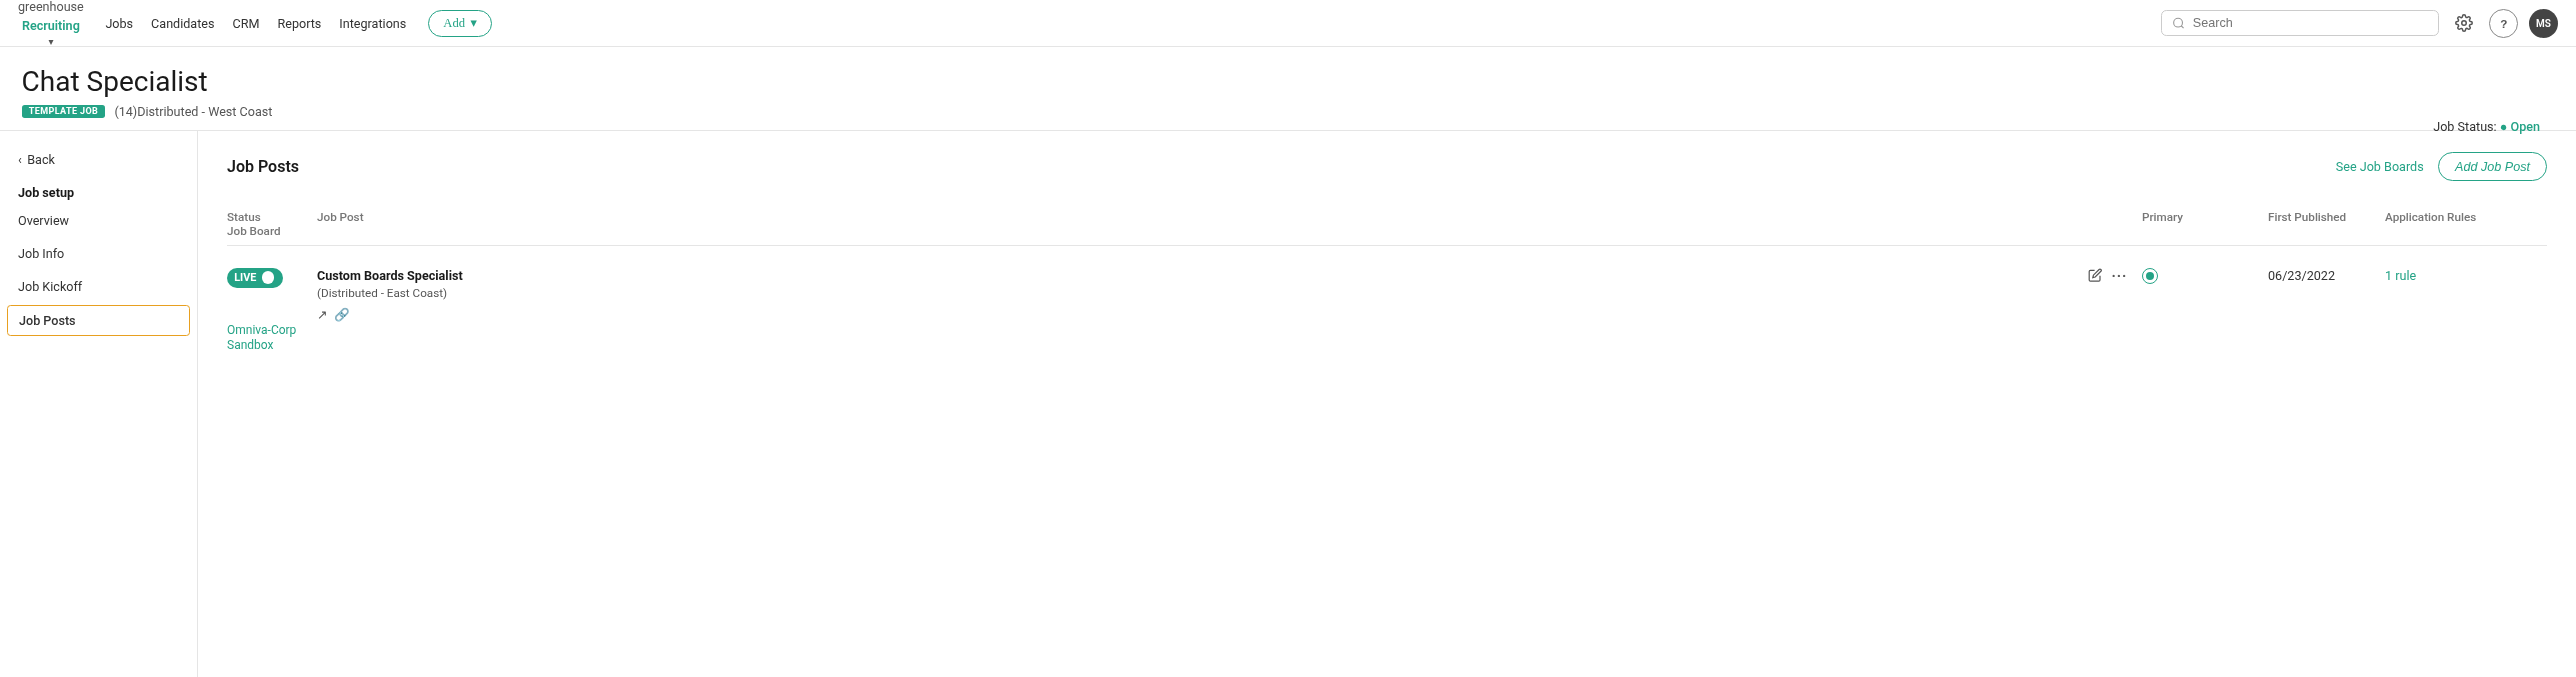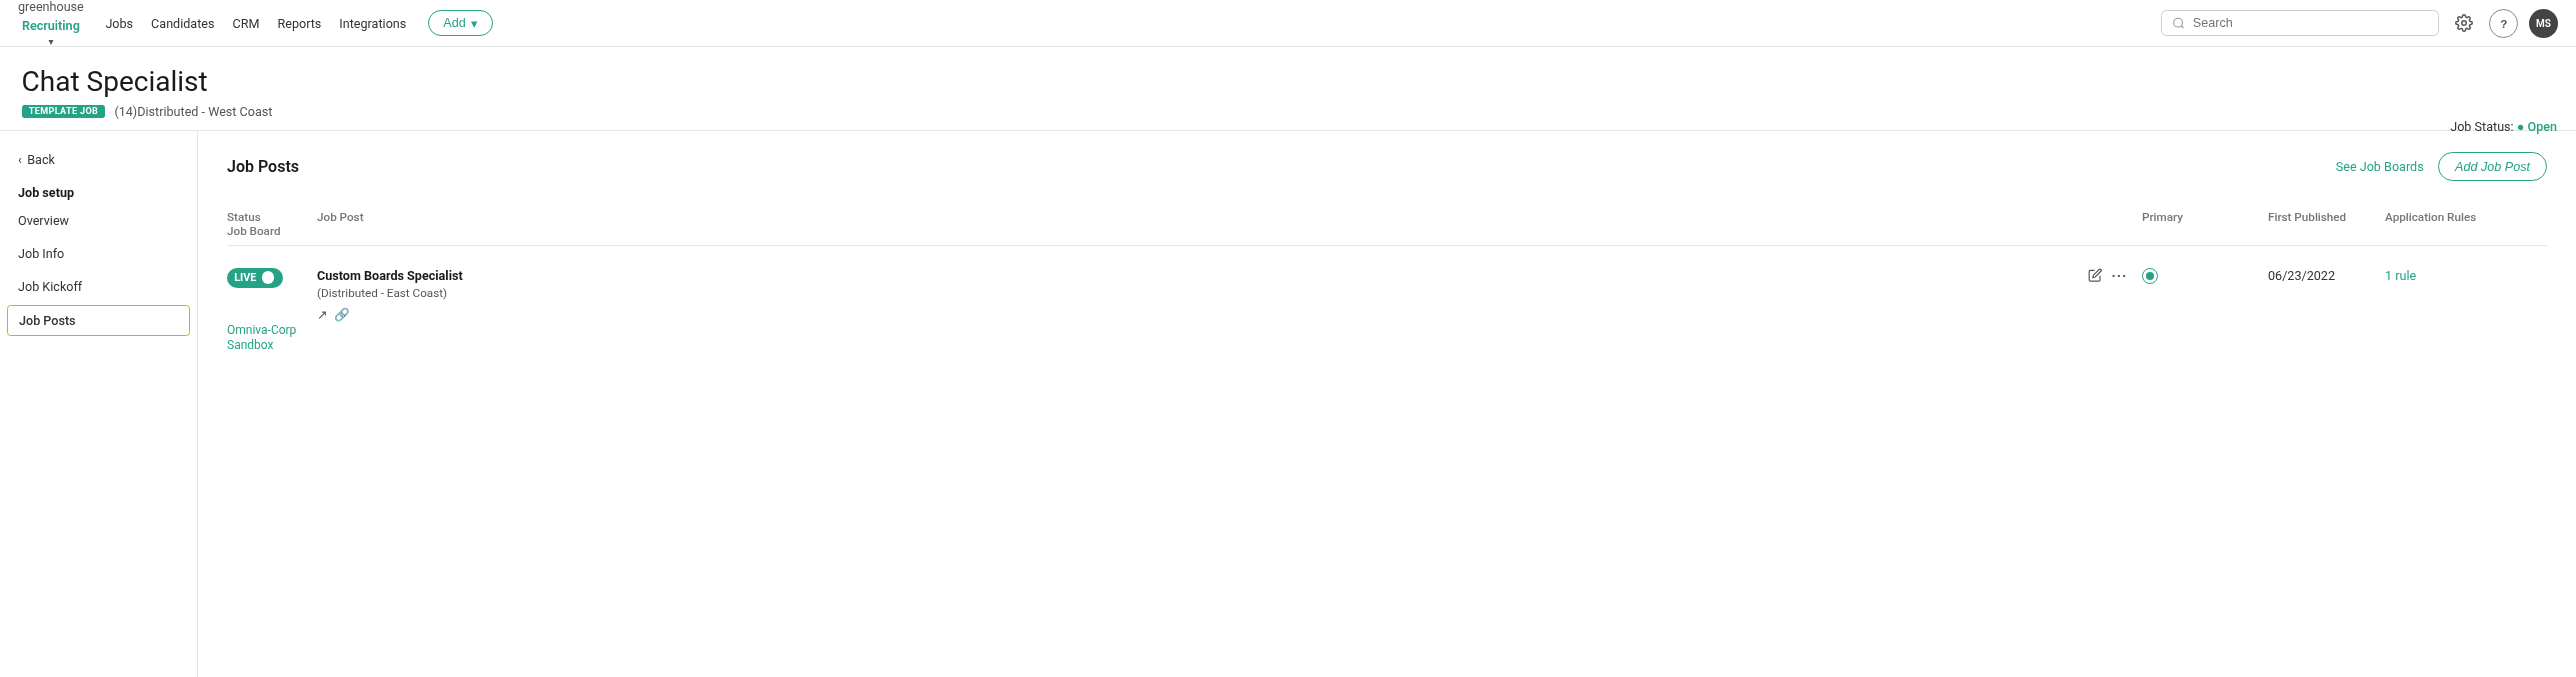--- a/index.html
+++ b/index.html
@@ -37,20 +37,21 @@
       border: 1.3px solid #24a386;
       color: #24a386;
       background: #fff;
       border-radius: 18px;
       padding: 4.5px 14.4px;
       font-size: 12.6px;
       cursor: pointer;
       display: flex;
       align-items: center;
       gap: 5.4px;
+      font-family: Liberation Serif, serif;
     }
     .nav-right {
       margin-left: auto;
       display: flex;
       align-items: center;
       gap: 10.8px;
     }
     .search-box {
       display: flex;
       align-items: center;
@@ -121,21 +122,21 @@
       padding: 1.8px 7.2px;
       border-radius: 2.7px;
       letter-spacing: 0.4px;
     }
     .job-location {
       font-size: 12.6px;
       color: #555;
     }
     .job-status {
       position: absolute;
-      right: 19px;
+      right: 36px;
       top: 72px;
       font-size: 12.6px;
       color: #333;
     }
     .job-status .status-dot {
       color: #24a386;
     }
     .job-status .status-open {
       color: #24a386;
       font-weight: 500;

